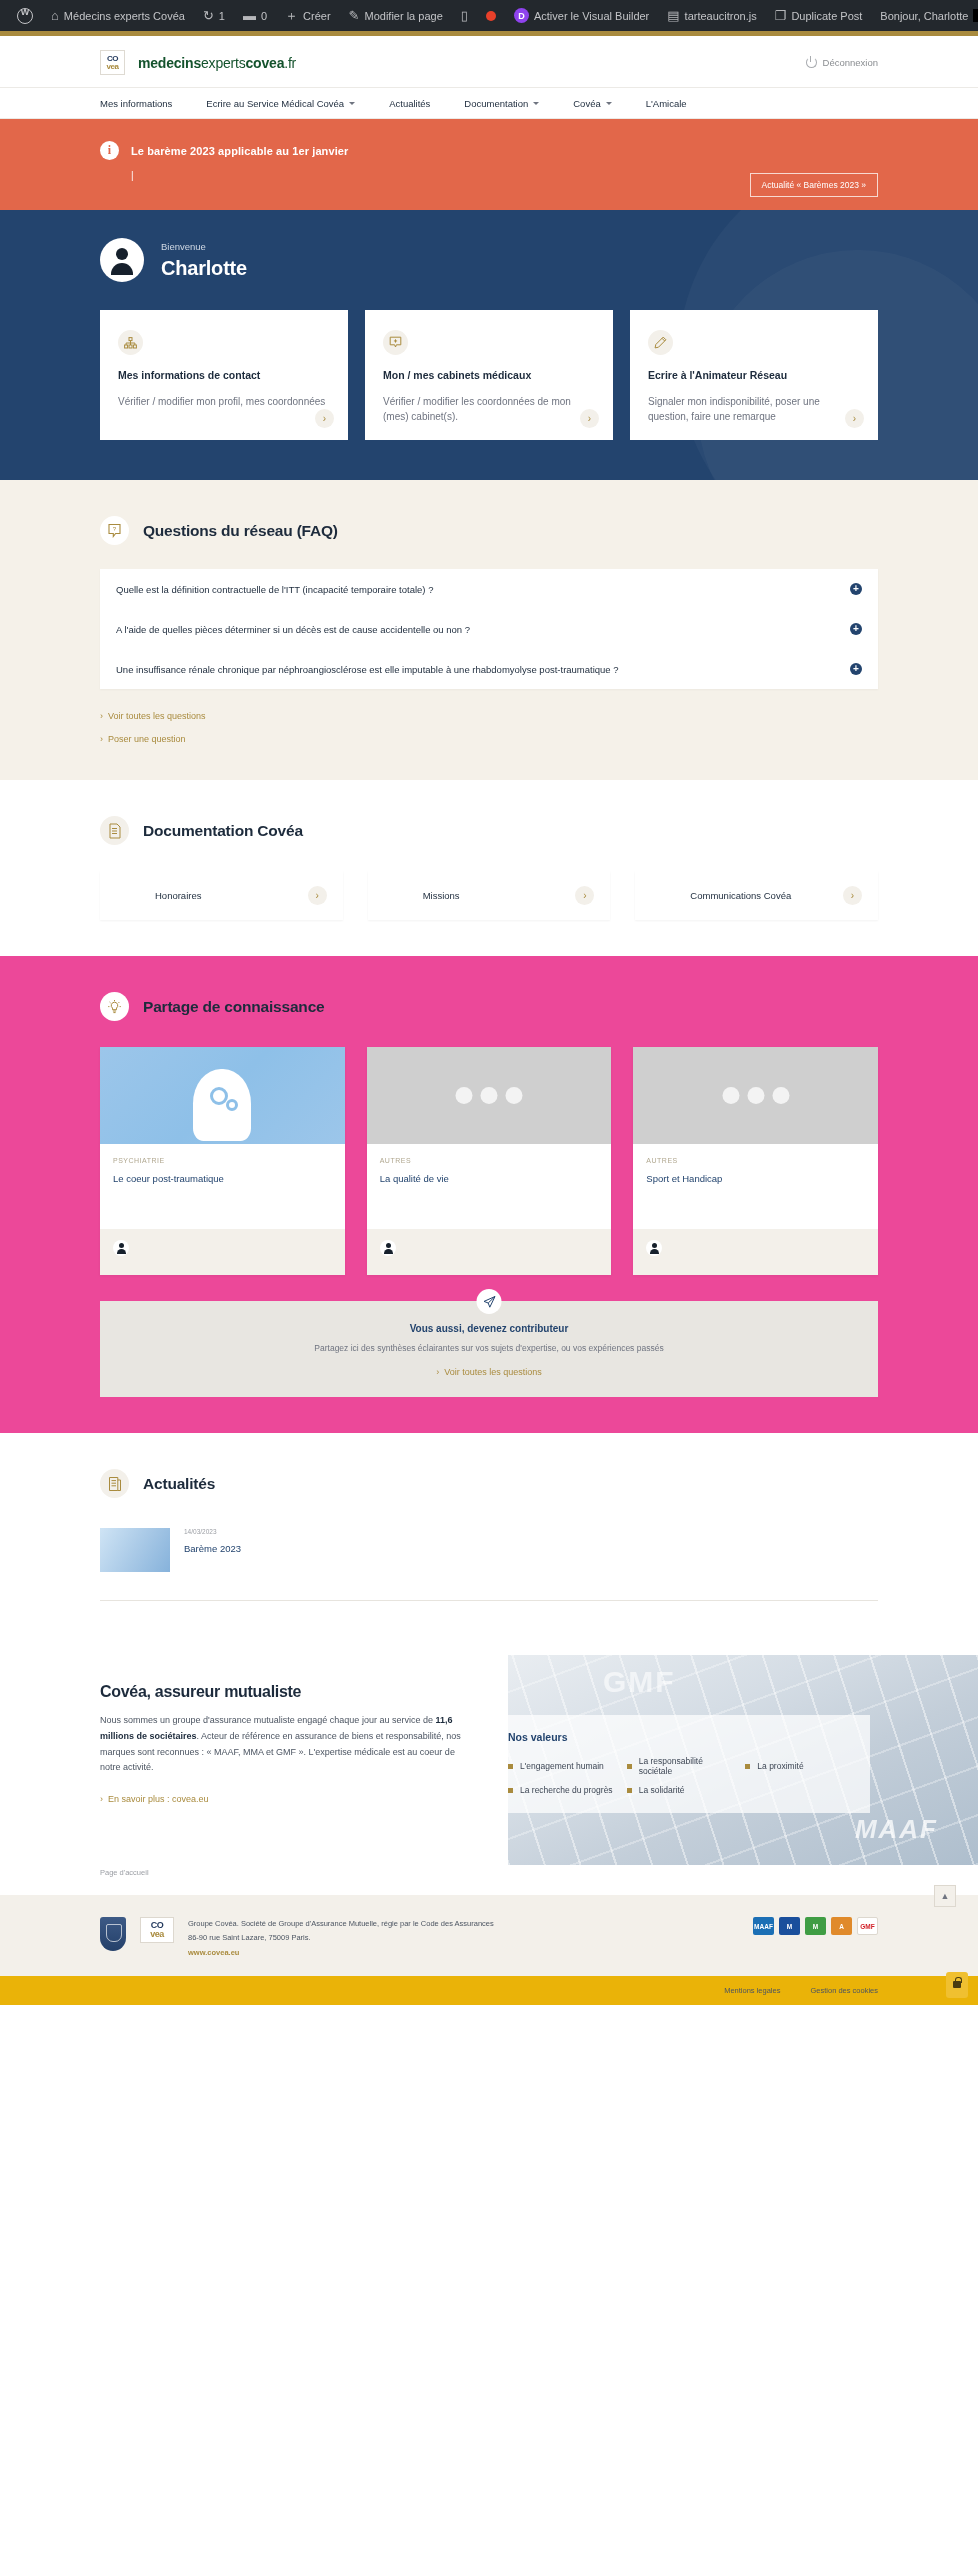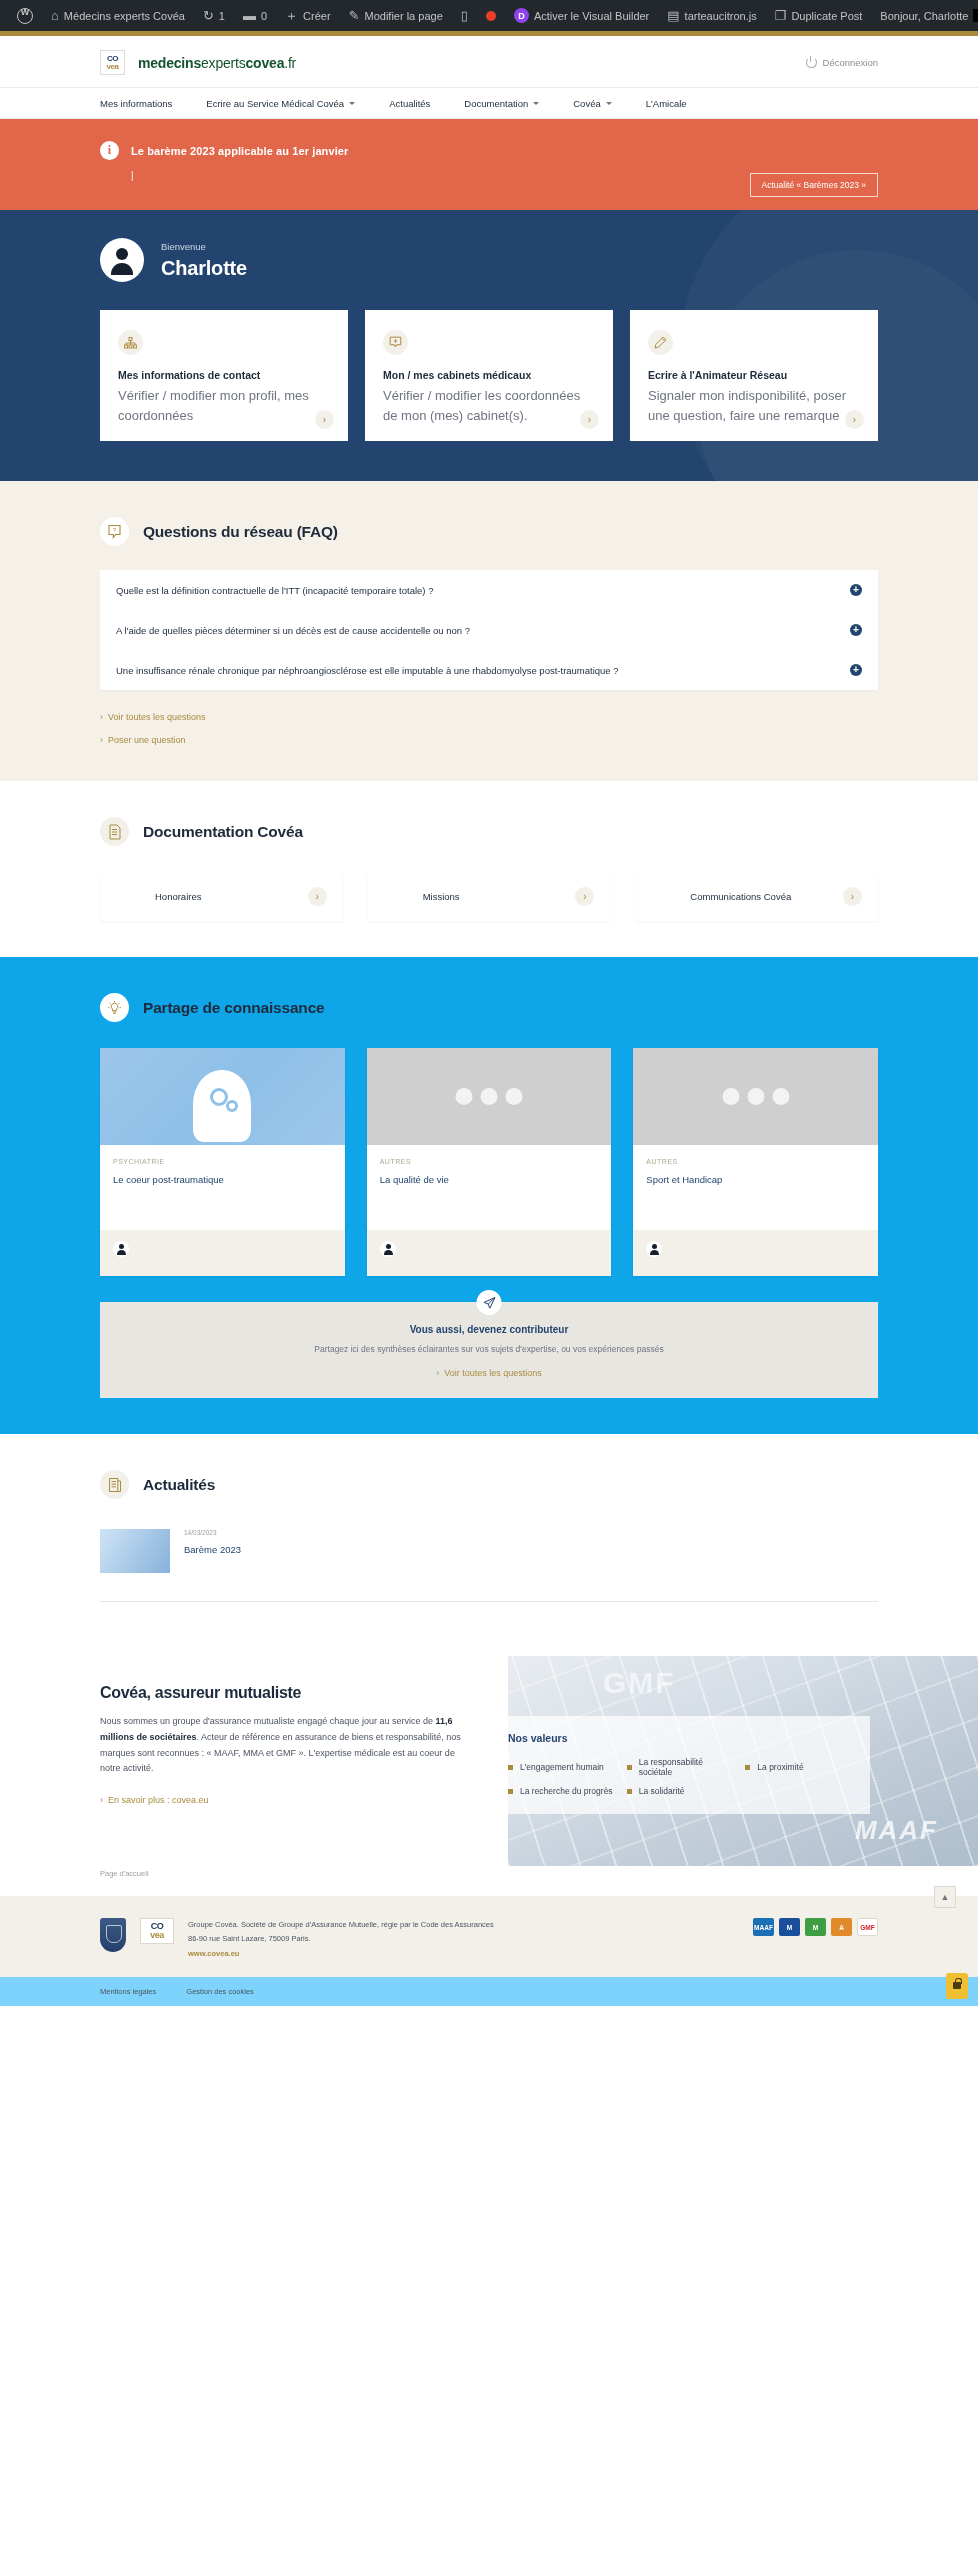--- a/index.html
+++ b/index.html
@@ -107,32 +107,32 @@
 
   .cards3 { display: flex; gap: 17px; margin-top: 28px; position: relative; z-index: 2; }
   .card {
     flex: 1; background: #fff; padding: 20px 18px 16px 18px; position: relative; min-height: 122px;
   }
   .card-ic {
     width: 25px; height: 25px; border-radius: 50%; background: #f3f0ea;
     display: flex; align-items: center; justify-content: center;
   }
   .card-title { font-size: 10.5px; font-weight: 700; margin-top: 13px; line-height: 1.35; color:#1d2b3c;}
-  .card-desc { font-size: 13px; color: #6f7480; margin-top: 4px; line-height: 1.5; }
+  .card-desc { font-size: 10px; color: #6f7480; margin-top: 12px; line-height: 1.5; }
   .card-arrow {
     position: absolute; right: 14px; bottom: 12px; width: 19px; height: 19px; border-radius: 50%;
     background: #f3f0ea; display: flex; align-items: center; justify-content: center;
     color: #a98b3e; font-size: 10px;
   }
 
   
   .sec { padding: 36px 100px 36px 100px; }
   .sec-beige { background: #f5f1e9; }
   .sec-white { background: #fff; }
-  .sec-beige2 { background: #0ea5e9; }
+  .sec-beige2 { background: #ec4899; }
   .sec-head { display: flex; align-items: center; gap: 14px; }
   .sec-ic {
     width: 29px; height: 29px; border-radius: 50%; background: #fff;
     display: flex; align-items: center; justify-content: center; flex: none;
   }
   .sec-ic.beige { background: #f3f0ea; }
   .sec-title { font-size: 15.5px; font-weight: 700; color: #1d2b3c; letter-spacing: -.2px; }
 
   
   .faq-list { margin-top: 24px; display: flex; flex-direction: column; gap: 0; }
@@ -252,21 +252,21 @@
   .f-logo .l2{font-size:9px;font-weight:700;color:#a98b3e;letter-spacing:-.5px;}
   .f-text { font-size: 7.5px; color: #4c5562; line-height: 1.9; }
   .f-text .site { color: #a98b3e; font-weight: 700; }
   .f-brands { margin-left: auto; display: flex; gap: 5px; align-items: center; }
   .bchip { width: 21px; height: 18px; border-radius: 2px; display:flex; align-items:center; justify-content:center; color:#fff; font-size:6.5px; font-weight:700;}
   .bchip.maaf { background:#1b6fb5; }
   .bchip.mma { background:#1a4f9c; }
   .bchip.mma2 { background:#3f9d44; }
   .bchip.mma3 { background:#e08a2b; }
   .bchip.gmf { background:#fff; color:#d2232a; border:1px solid #ddd8cf; position:relative; }
-  .footer-bottom { background:#7dd3fc; padding: 10px 100px; display: flex; gap: 30px; }
+  .footer-bottom { background:#eab308; padding: 10px 100px; display: flex; gap: 30px; justify-content: flex-end; }
   .fb-link { font-size: 7.5px; color: #4c5562; }
   .totop {
     position: absolute; right: 22px; top: -10px; width: 22px; height: 22px; background: #f3f0ea;
     border: 1px solid #ddd8cf; display: flex; align-items: center; justify-content: center;
     color: #6f7480; font-size: 9px;
   }
   .lockbtn {
     position: absolute; right: 10px; bottom: -22px; width: 22px; height: 26px;
     background: #f0c030; border-radius: 3px; display:flex;align-items:center;justify-content:center;
   }

